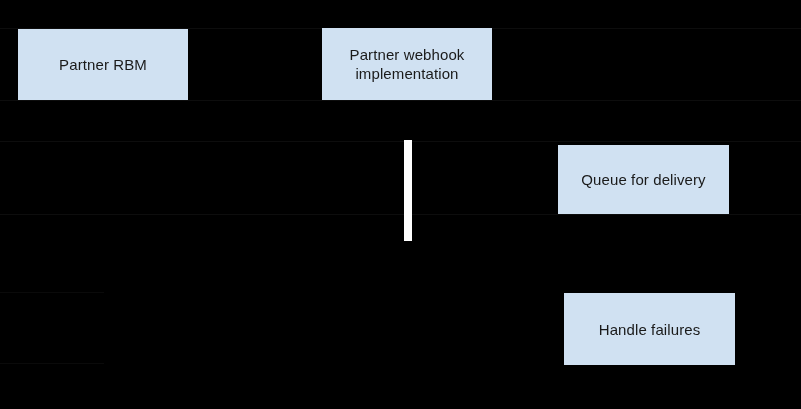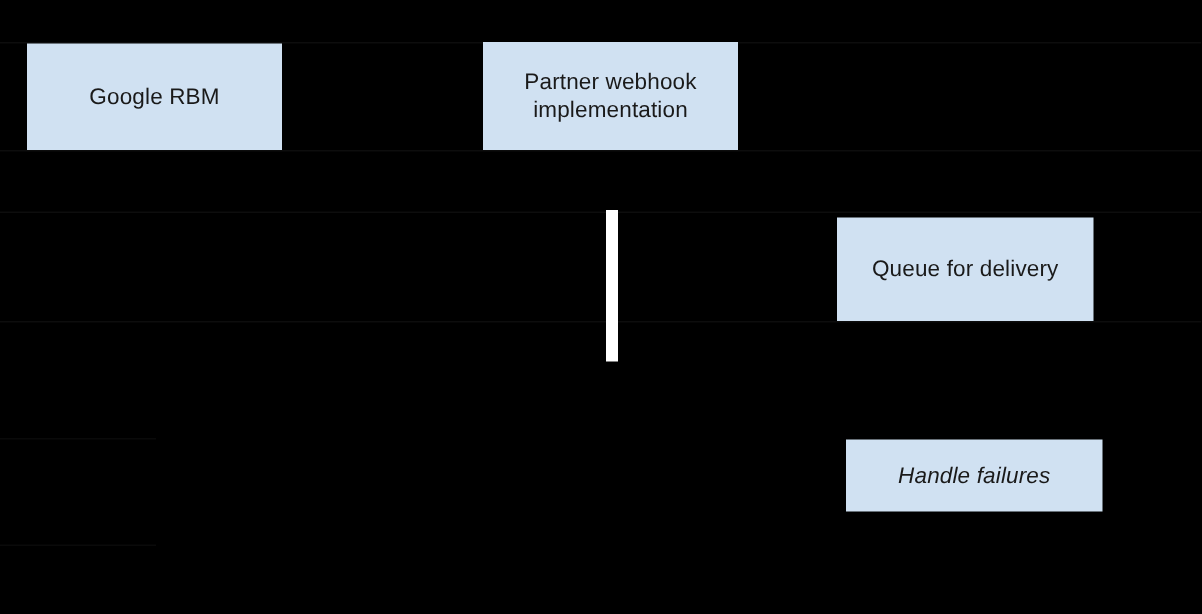--- a/index.html
+++ b/index.html
@@ -52,31 +52,31 @@
 <div id="canvas">
 
   <div class="faint-hline" style="top:28px;width:801px;"></div>
   <div class="faint-hline" style="top:100px;width:801px;"></div>
   <div class="faint-hline" style="top:141px;width:801px;"></div>
   <div class="faint-hline" style="top:214px;width:801px;"></div>
   <div class="faint-hline short" style="top:292px;width:104px;"></div>
   <div class="faint-hline short" style="top:363px;width:104px;"></div>
 
   <div class="node" style="left:18px;top:29px;width:170px;height:71px;">
-    <span>Google RBM</span>
+    <span>Partner RBM</span>
   </div>
 
   <div class="node" style="left:558px;top:145px;width:171px;height:69px;">
     <span>Queue for delivery</span>
   </div>
 
   <div class="node" style="left:322px;top:28px;width:170px;height:72px;">
     <span>Partner webhook
 implementation</span>
   </div>
 
-  <div class="node" style="left:564px;top:293px;width:171px;height:48px;font-style:italic;">
+  <div class="node" style="left:564px;top:293px;width:171px;height:72px;">
     <span>Handle failures</span>
   </div>
 
   <div class="white-bar" style="left:404px;top:140px;width:8px;height:101px;"></div>
 
 </div>
 
 </body></html>

